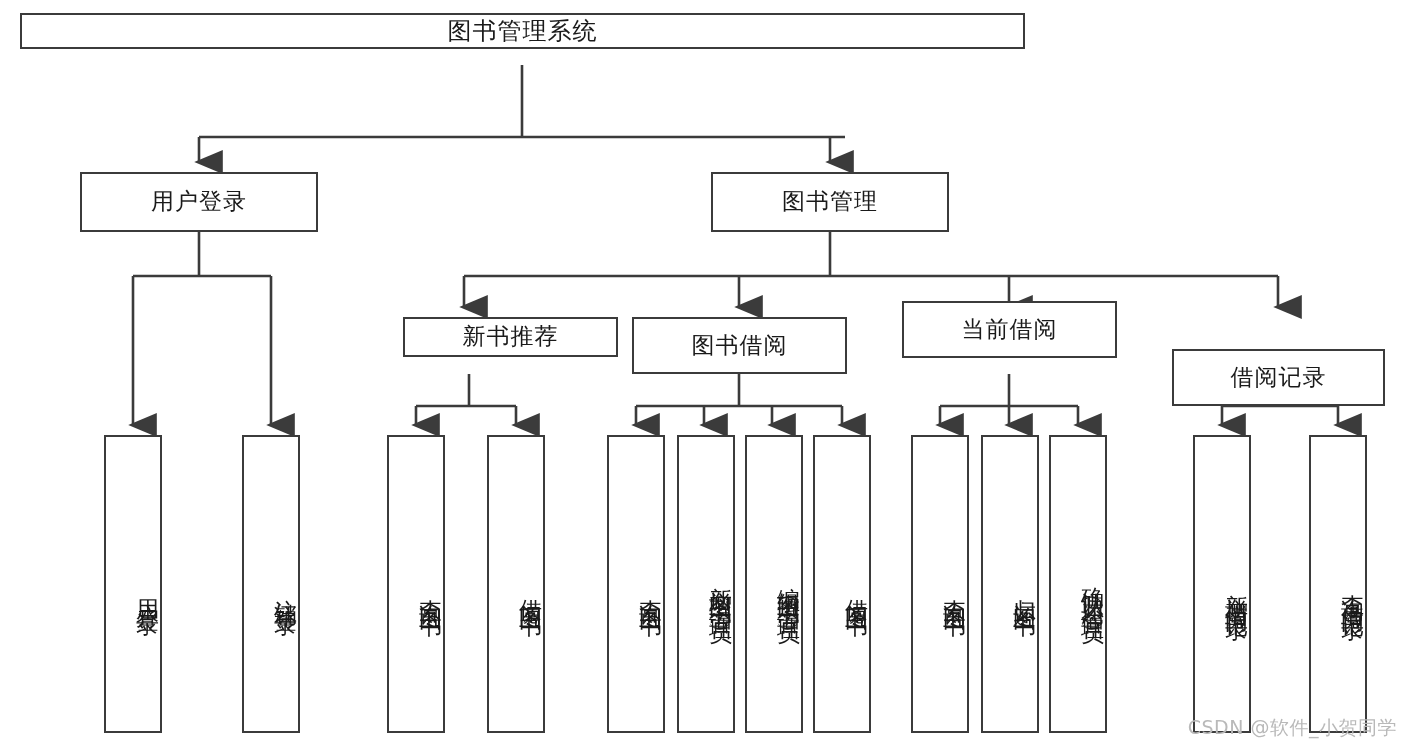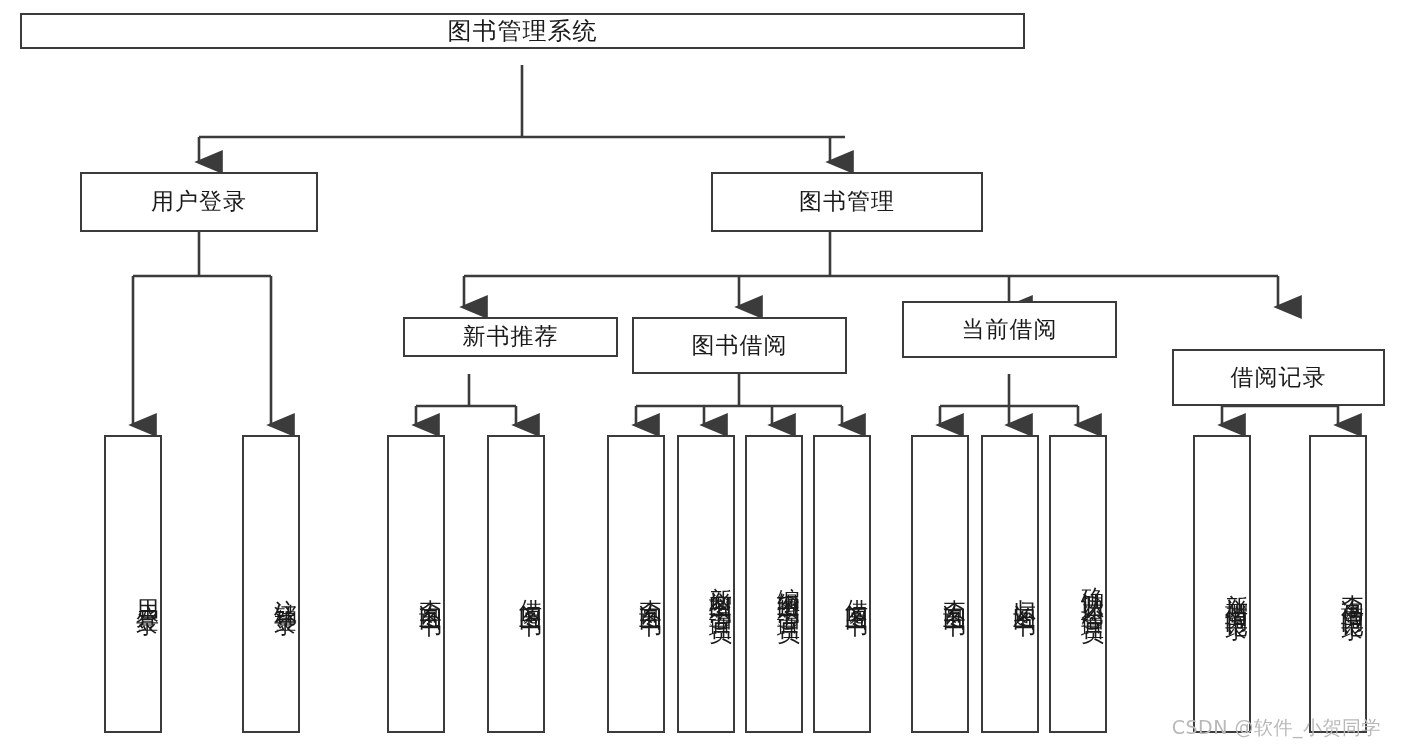--- a/index.html
+++ b/index.html
@@ -50,21 +50,21 @@
     justify-content: center;
   }
   .node.vert .vlabel {
     writing-mode: vertical-rl;
     text-orientation: upright;
     white-space: nowrap;
     letter-spacing: 5px;
   }
   .watermark {
     position: absolute;
-    right: 24px;
+    right: 8px;
     bottom: 6px;
     font-size: 19px;
     color: #b9b9b9;
     letter-spacing: 0.5px;
     z-index: 5;
     white-space: nowrap;
   }
 </style>
 </head>
 <body>
@@ -117,21 +117,21 @@
       <path d="M 1278 374 L 1278 406"></path>
       <path d="M 1222 406 L 1338 406"></path>
       <path d="M 1222 406 L 1222 425" marker-end="url(#arrow)"></path>
       <path d="M 1338 406 L 1338 425" marker-end="url(#arrow)"></path>
     </g>
   </svg>
 
   <div class="node h root" style="left:20px; top:13px; width:1005px; height:36px;">图书管理系统</div>
 
   <div class="node h" style="left:80px; top:172px; width:238px; height:60px;">用户登录</div>
-  <div class="node h" style="left:711px; top:172px; width:272px; height:60px;">图书管理</div>
+  <div class="node h" style="left:711px; top:172px; width:238px; height:60px;">图书管理</div>
 
   <div class="node h" style="left:355px; top:317px; width:215px; height:40px;margin-left:48px;">新书推荐</div>
   <div class="node h" style="left:632px; top:317px; width:215px; height:57px;">图书借阅</div>
   <div class="node h" style="left:902px; top:301px; width:215px; height:57px;">当前借阅</div>
   <div class="node h" style="left:1172px; top:317px; width:213px; height:57px;margin-top:32px;">借阅记录</div>
 
   <div class="node vert" style="left:104px; top:435px; width:58px; height:298px;">
     <span class="vlabel">用户登录</span>
   </div>
   <div class="node vert" style="left:242px; top:435px; width:58px; height:298px;">

